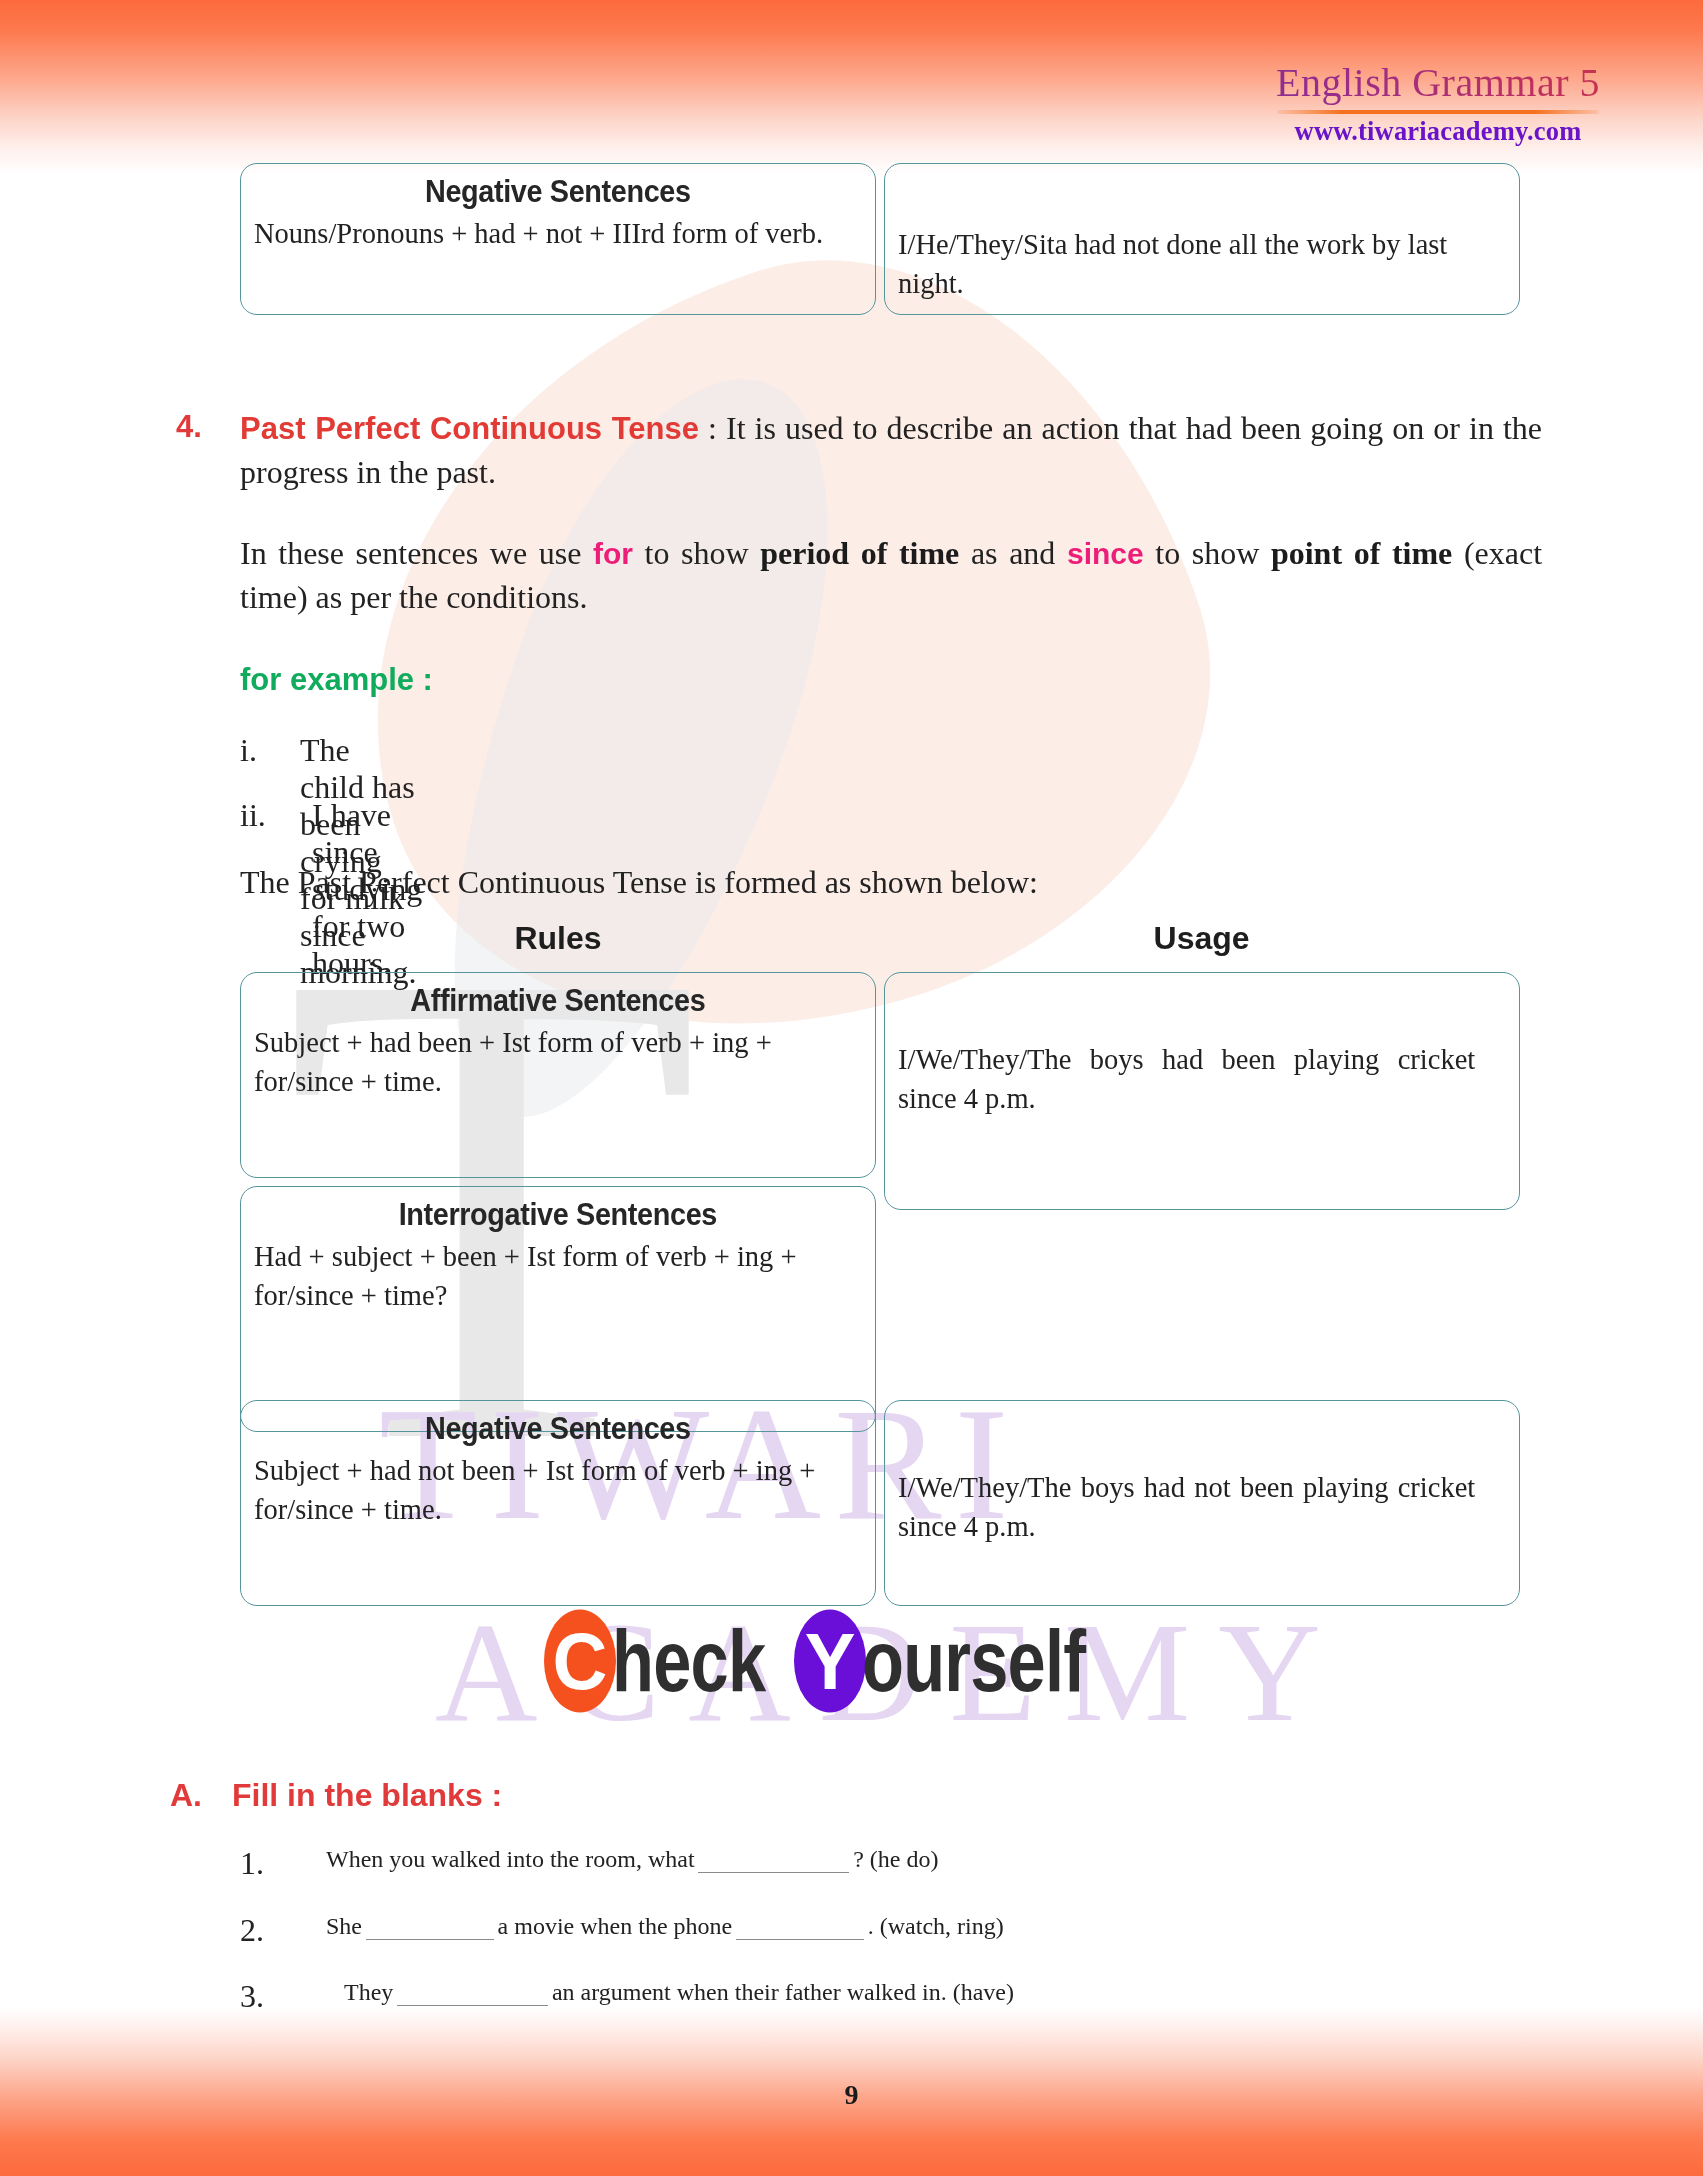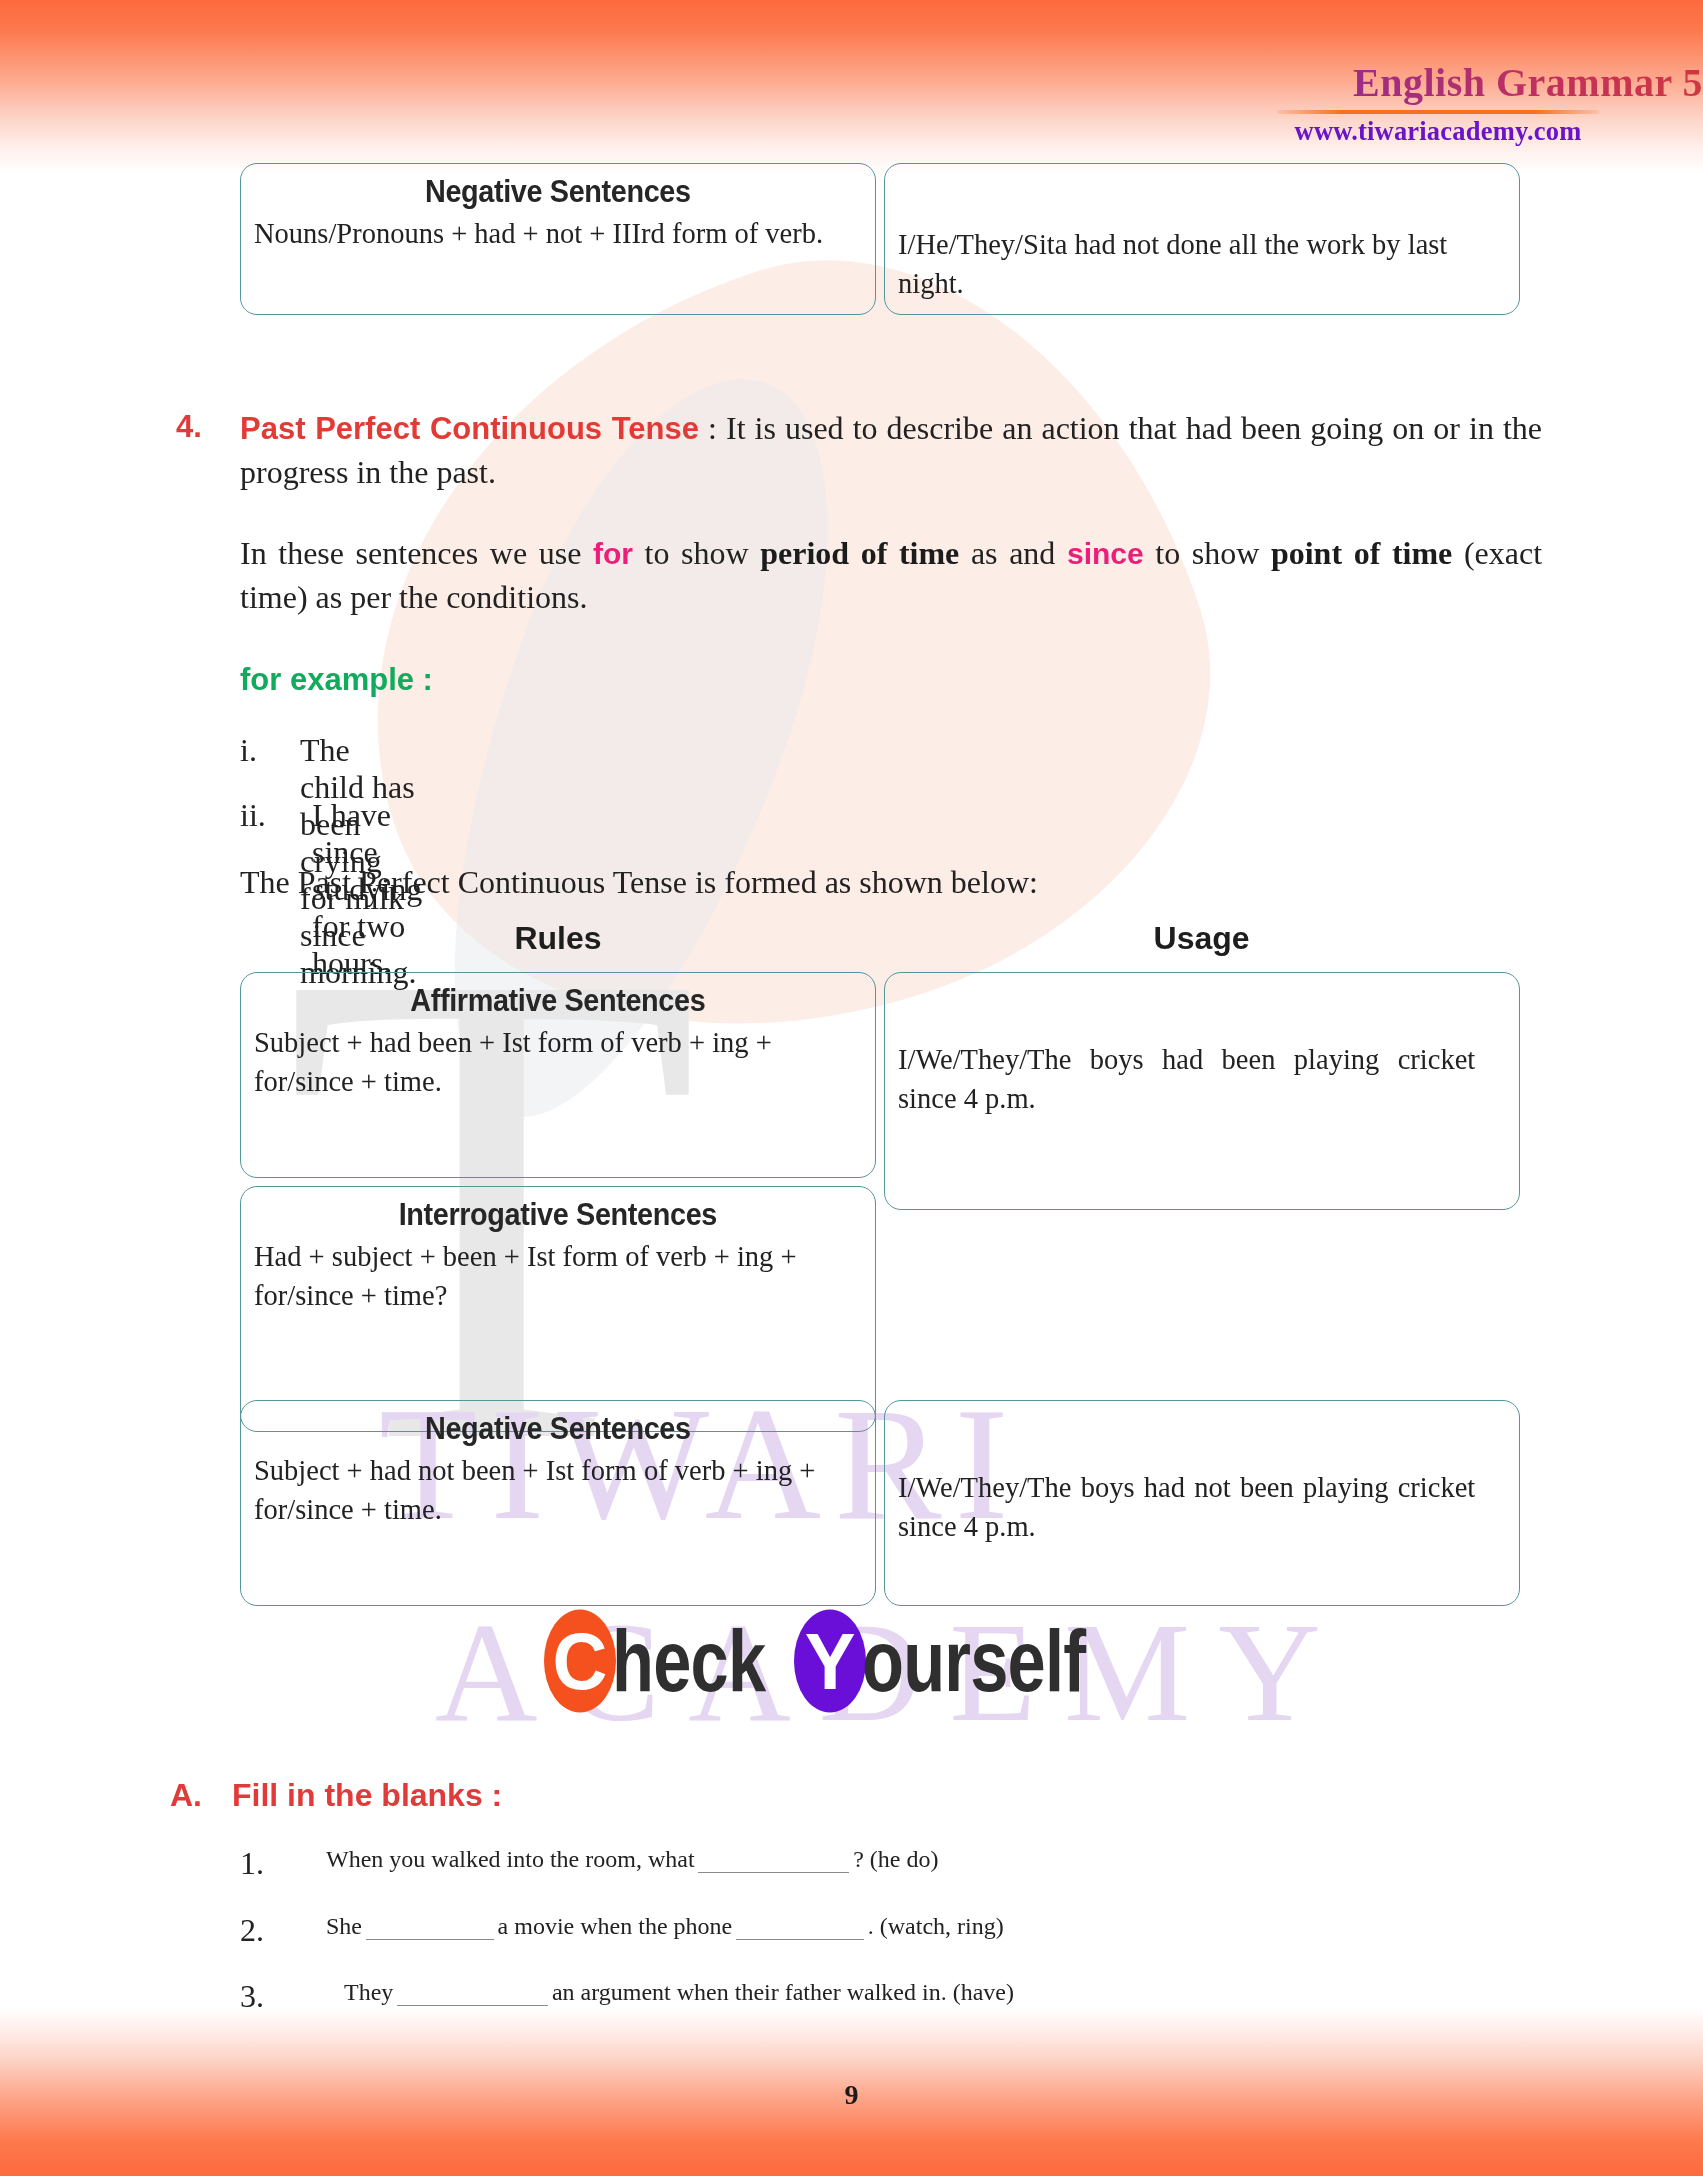--- a/index.html
+++ b/index.html
@@ -81,26 +81,25 @@
     white-space: nowrap;
   }
 
   
   #content { position: relative; z-index: 5; width: 1703px; height: 2177px; }
   .site-header {
     position: absolute; right: 0; top: 59px; width: 530px; text-align: center;
   }
   .site-title {
     font-family: "Liberation Serif", serif;
-    font-size: 40px; font-weight: bold;
+    font-size: 40px; font-weight: normal;
     background: linear-gradient(to right, #7b2f9e 0%, #9c2d86 35%, #c0305e 70%, #cf3840 100%);
     -webkit-background-clip: text; background-clip: text;
     -webkit-text-fill-color: transparent; color: #a8306f;
     letter-spacing: 0.5px;
-    text-align: right;
   }
   .site-rule {
     margin: 3.8px auto 2.8px;
     width: 322px; height: 3.8px;
     background: linear-gradient(to right, rgba(248,120,40,.15), #f4721f 20%, #f4721f 80%, rgba(248,120,40,.15));
     border-radius: 1.9px;
   }
   .site-url {
     font-family: "Liberation Serif", serif;
     font-size: 26.5px; font-weight: bold; color: #6a14c9; letter-spacing: 0.2px;

